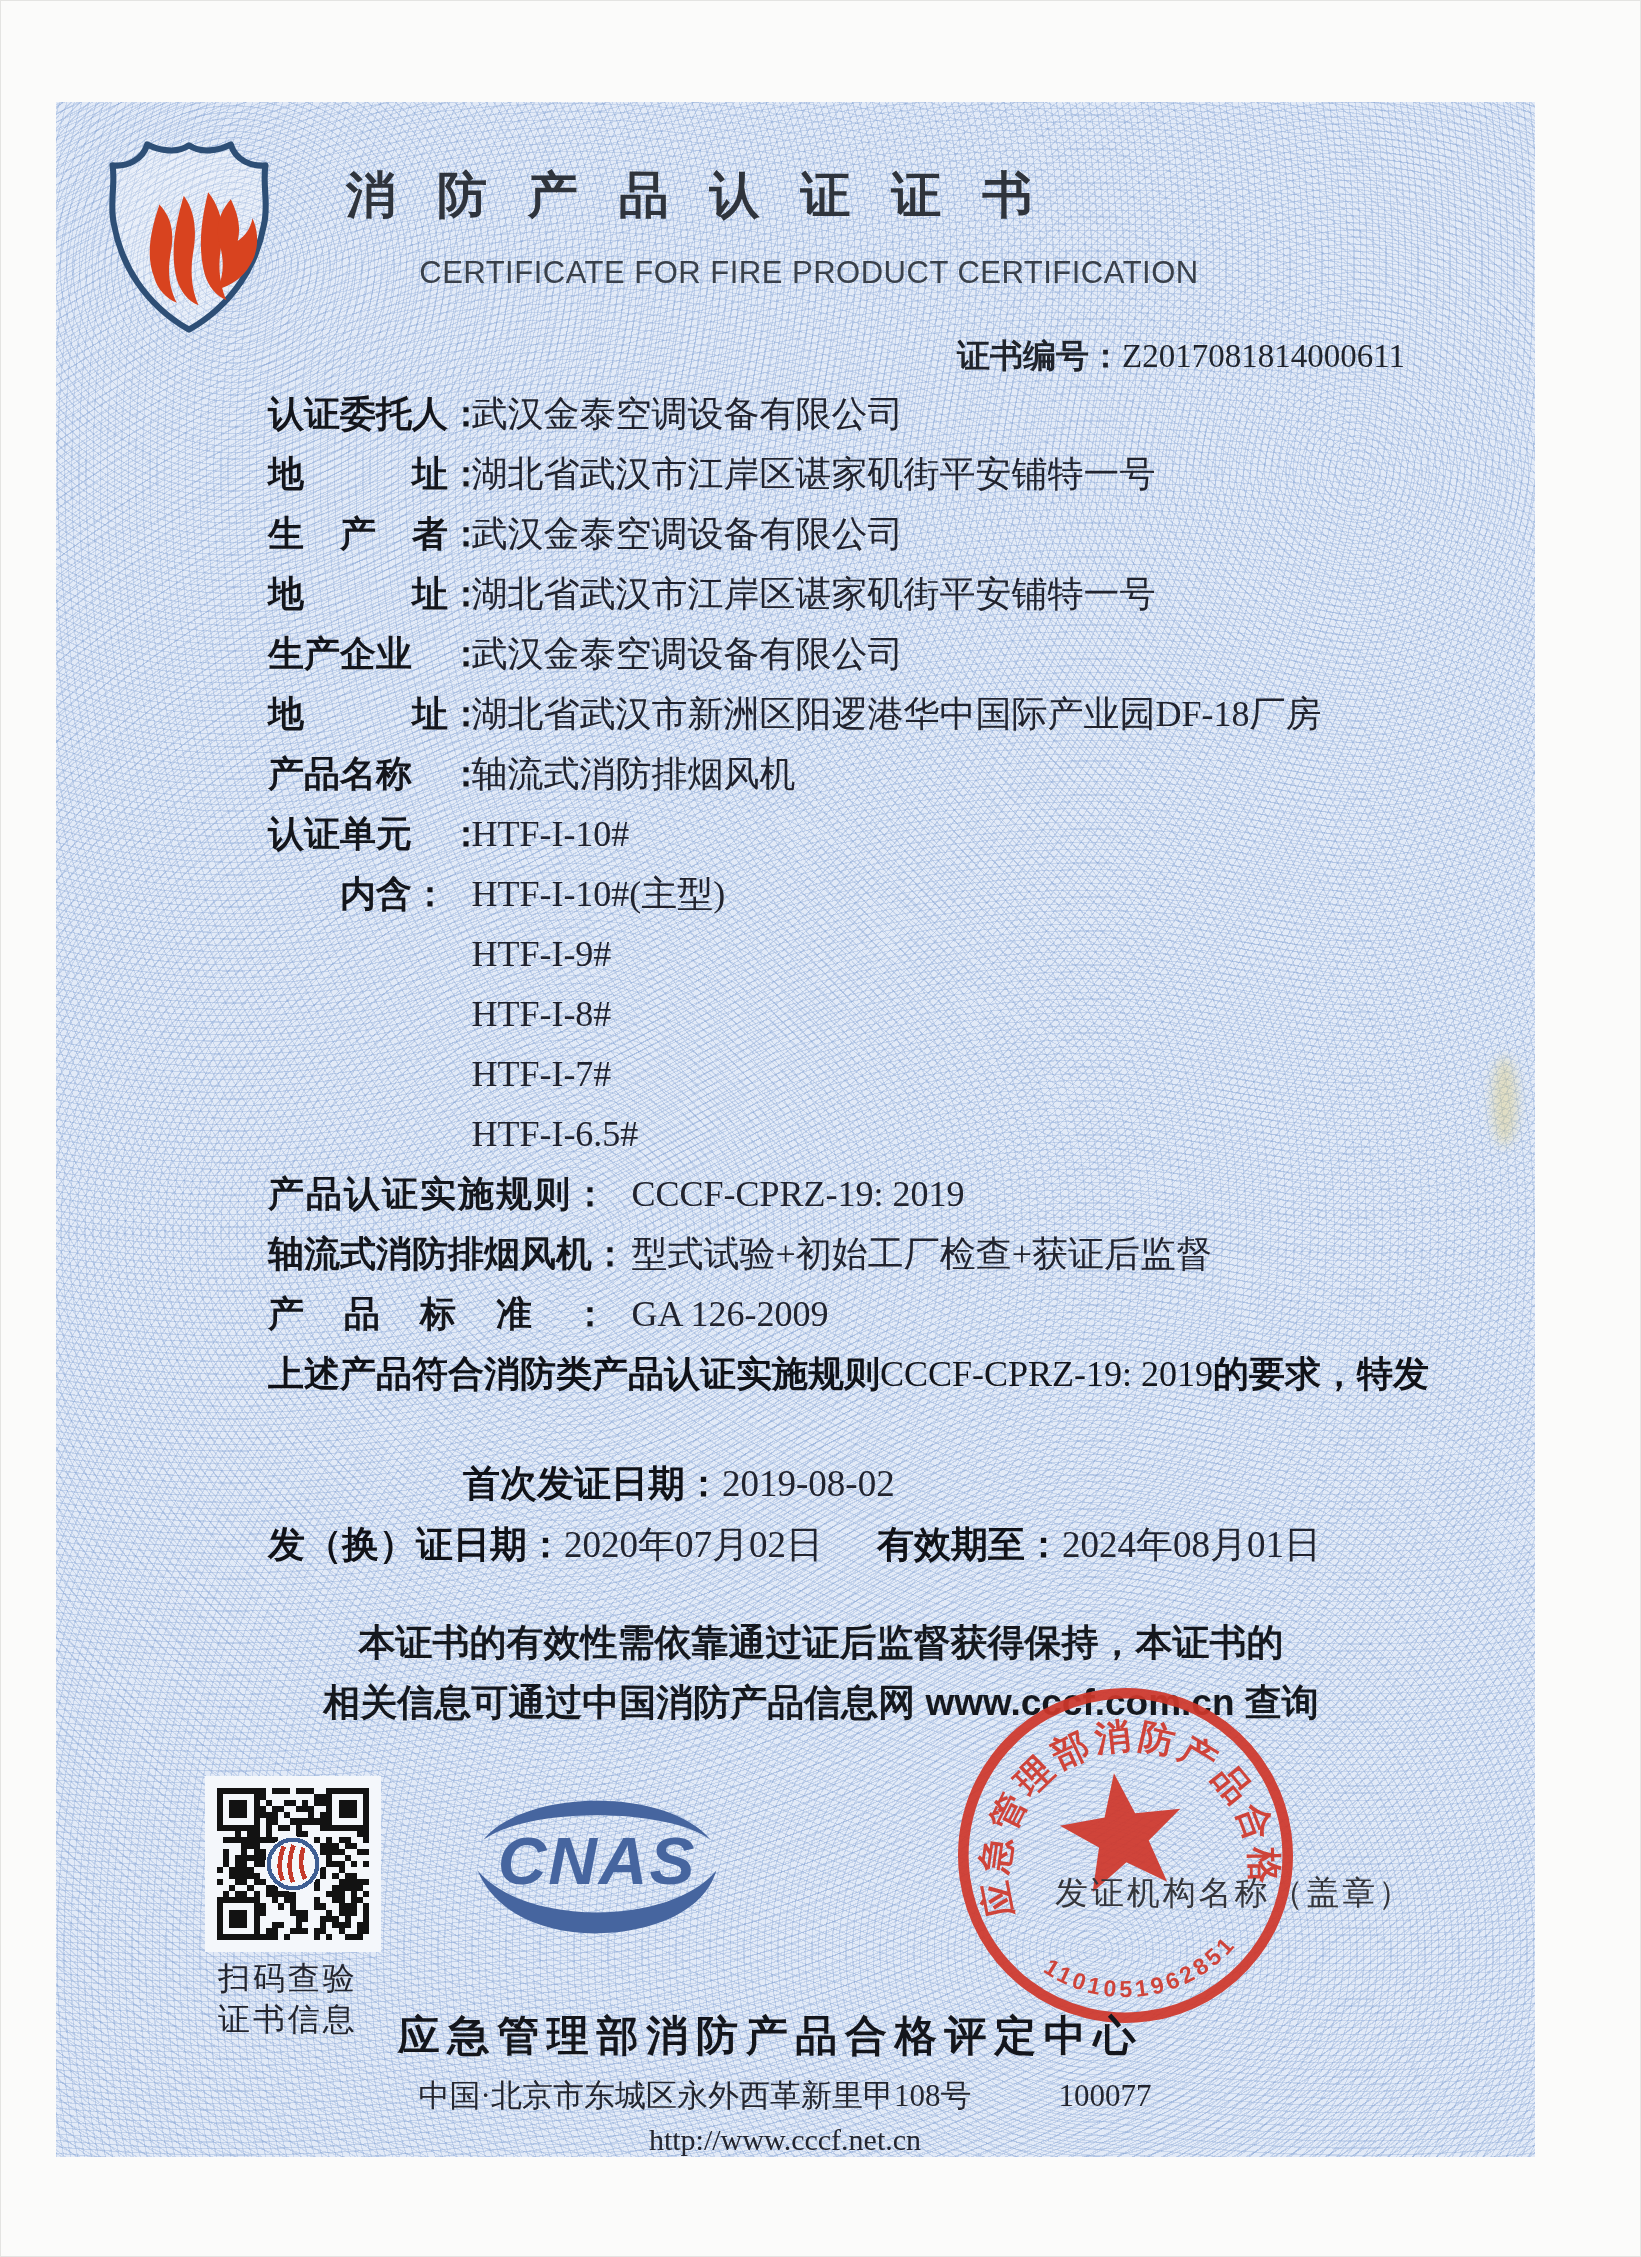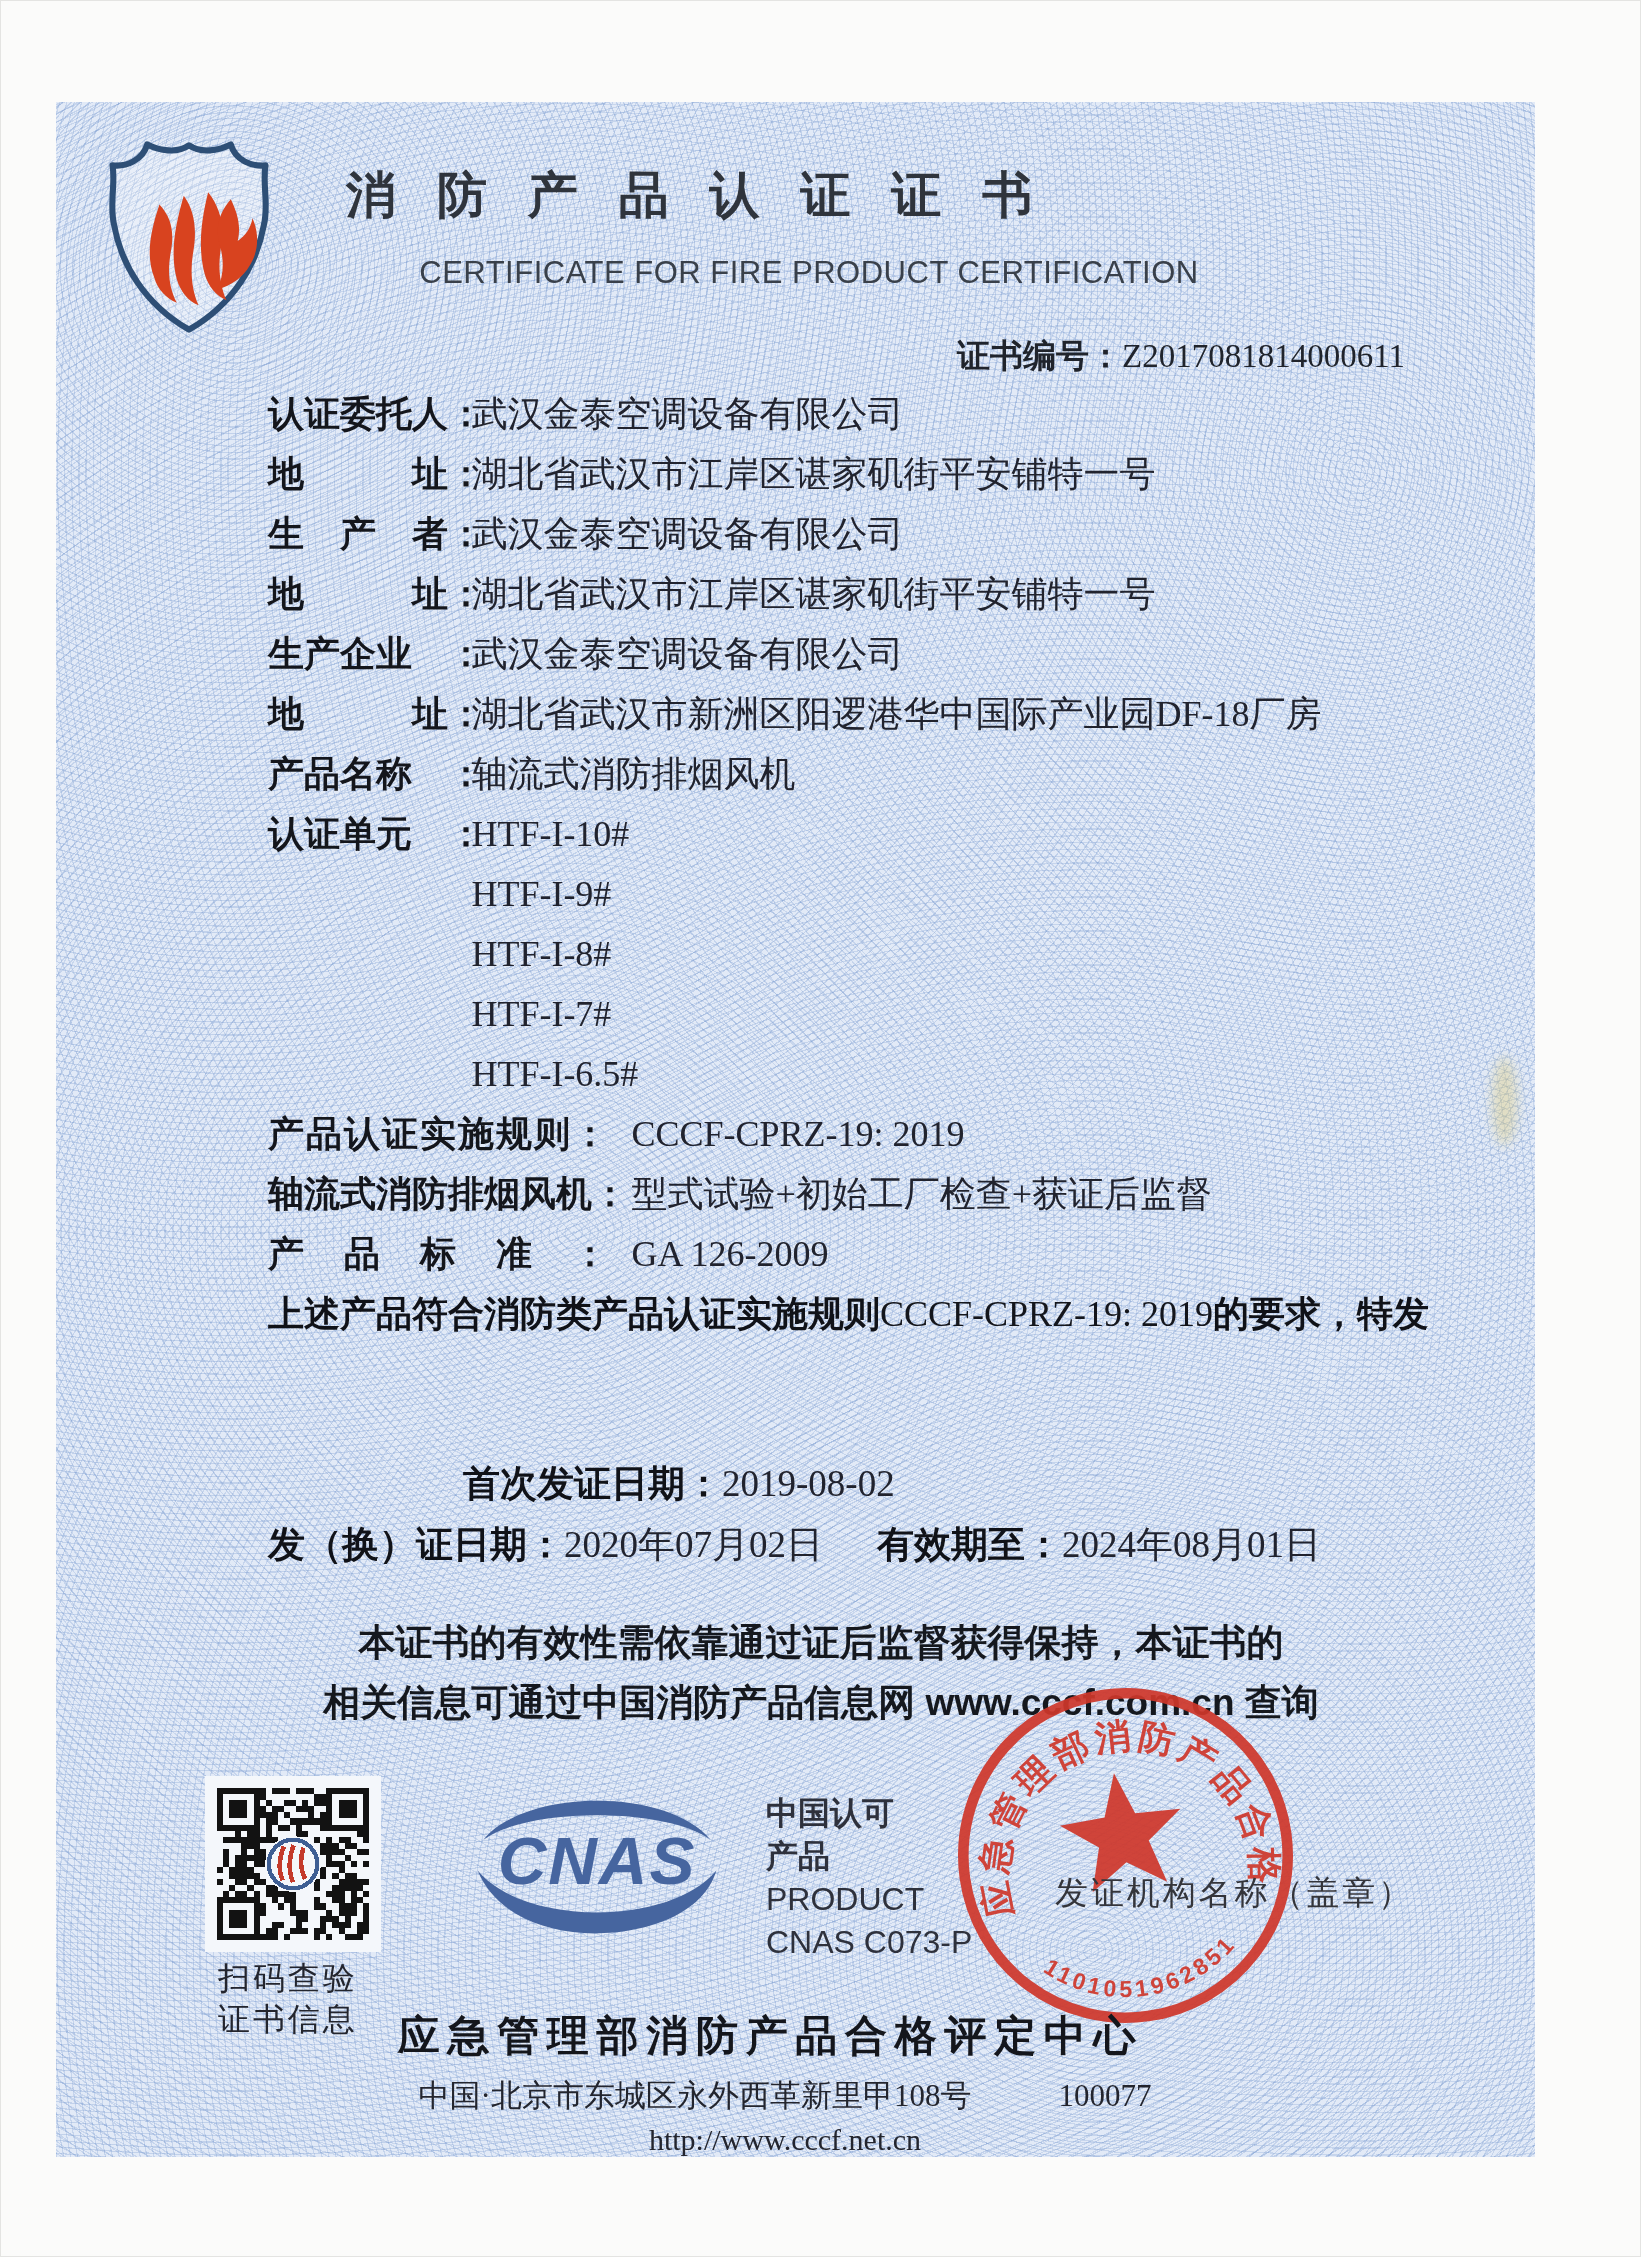--- a/index.html
+++ b/index.html
@@ -91,20 +91,21 @@
 
     <div class="fields">
       <div class="row"><span class="lbl">认证委托人：</span><span class="val">武汉金泰空调设备有限公司</span></div>
       <div class="row"><span class="lbl">地　　　址：</span><span class="val">湖北省武汉市江岸区谌家矶街平安铺特一号</span></div>
       <div class="row"><span class="lbl">生　产　者：</span><span class="val">武汉金泰空调设备有限公司</span></div>
       <div class="row"><span class="lbl">地　　　址：</span><span class="val">湖北省武汉市江岸区谌家矶街平安铺特一号</span></div>
       <div class="row"><span class="lbl">生产企业　：</span><span class="val">武汉金泰空调设备有限公司</span></div>
       <div class="row"><span class="lbl">地　　　址：</span><span class="val">湖北省武汉市新洲区阳逻港华中国际产业园DF-18厂房</span></div>
       <div class="row"><span class="lbl">产品名称　：</span><span class="val">轴流式消防排烟风机</span></div>
       <div class="row"><span class="lbl">认证单元　：</span><span class="val">HTF-I-10#</span></div>
+      <div class="row"><span class="lbl-inner">内含：</span><span class="val">HTF-I-10#(主型)</span></div>
       <div class="row"><span class="lbl-spacer"></span><span class="val">HTF-I-9#</span></div>
       <div class="row"><span class="lbl-spacer"></span><span class="val">HTF-I-8#</span></div>
       <div class="row"><span class="lbl-spacer"></span><span class="val">HTF-I-7#</span></div>
       <div class="row"><span class="lbl-spacer"></span><span class="val">HTF-I-6.5#</span></div>
       <div class="row"><span class="lbl-wide">产品认证实施规则：</span><span class="val">CCCF-CPRZ-19: 2019</span></div>
       <div class="row"><span class="lbl-wide">轴流式消防排烟风机：</span><span class="val">型式试验+初始工厂检查+获证后监督</span></div>
       <div class="row"><span class="lbl-wide">产　品　标　准　：</span><span class="val">GA 126-2009</span></div>
       <div class="row"><span class="stmt-b">上述产品符合消防类产品认证实施规则</span><span class="serif">CCCF-CPRZ-19: 2019</span><span class="stmt-b">的要求，特发</span></div>
     </div>
 
@@ -351,26 +352,20 @@
       <div>扫码查验</div>
       <div>证书信息</div>
     </div>
 
     <svg class="cnas-logo" width="270" height="154" viewBox="0 0 280 160">
       <path d="M22,60 C66,6 214,6 258,60 C212,26 68,26 22,60 Z" fill="#46659f"></path>
       <text x="140" y="106" text-anchor="middle" font-family="Liberation Sans, sans-serif" font-size="70" font-weight="bold" font-style="italic" fill="#46659f" letter-spacing="2">CNAS</text>
       <path d="M16,92 C64,150 216,150 264,92 C250,140 184,160 126,157 C76,154 32,132 16,92 Z" fill="#46659f"></path>
     </svg>
 
-    <div class="cnas-text">
-      <div class="cn">中国认可</div>
-      <div class="cn">产品</div>
-      <div>PRODUCT</div>
-      <div>CNAS C073-P</div>
-    </div>
 
     <svg class="stamp" width="363" height="363" viewBox="0 0 376 376">
       <defs>
         <path id="ringPath" d="M66,232 A127,127 0 1 1 314,232" fill="none"></path>
         <path id="serialPath" d="M66,272 A150,150 0 0 0 310,272" fill="none"></path>
       </defs>
       <circle cx="188" cy="188" r="168" fill="none" stroke="#cf372b" stroke-width="11"></circle>
       <polygon fill="#cf372b" points="188,102 204,146 251,148 214,176 227,221 188,195 149,221 162,176 125,148 172,146"></polygon>
       <text font-size="37" fill="#cf372b" font-family="Liberation Sans, sans-serif" font-weight="bold" letter-spacing="5">
         <textPath href="#ringPath" startOffset="0">应急管理部消防产品合格评定中心</textPath>

